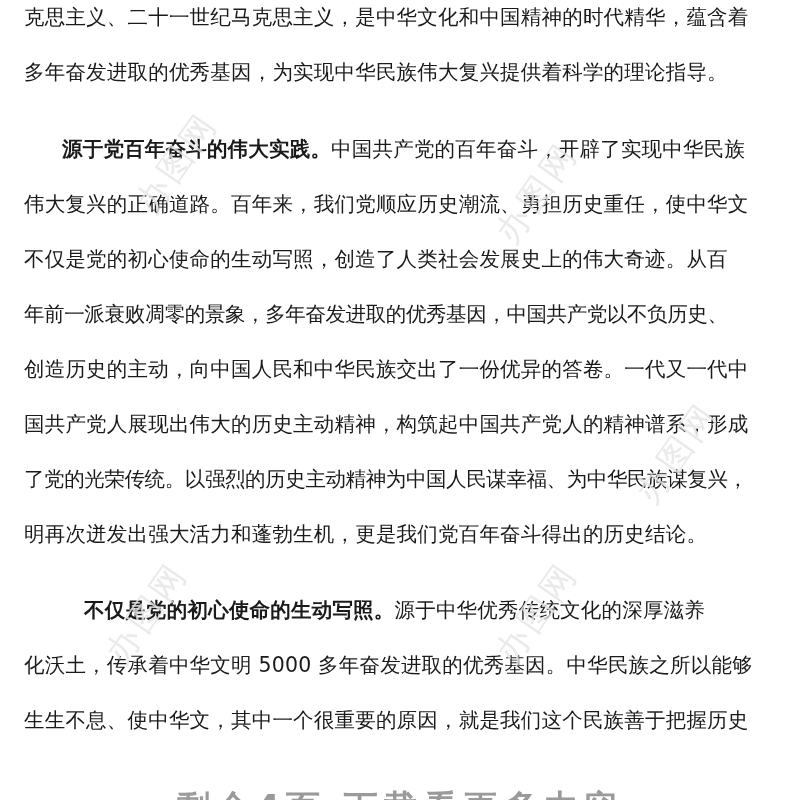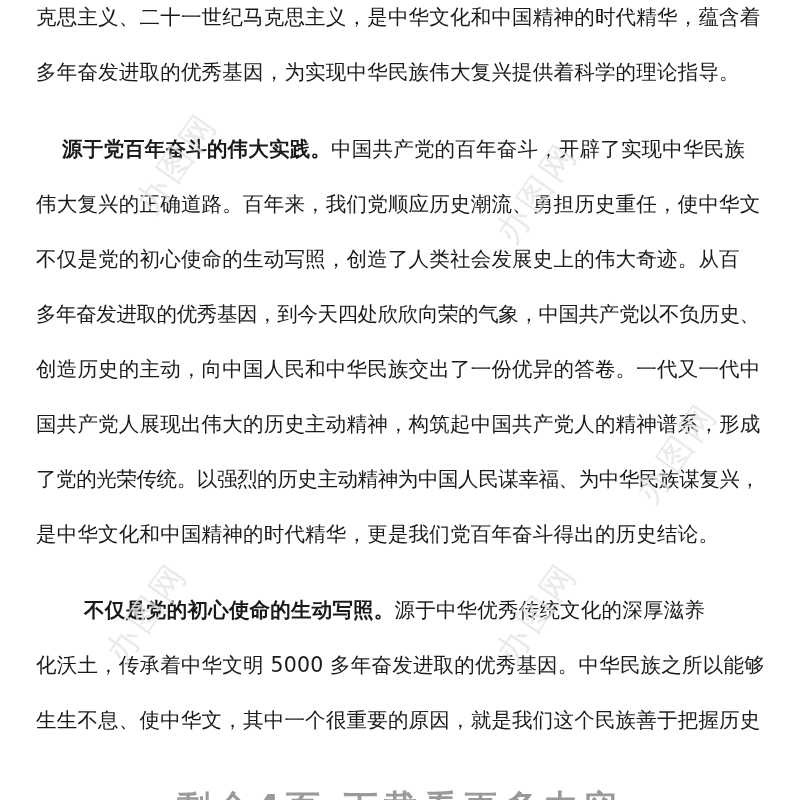--- a/index.html
+++ b/index.html
@@ -1,41 +1,41 @@
 <!DOCTYPE html>
 <html><head>
 <meta charset="utf-8">
 <style>
   html, body { margin:0; padding:0; background:#ffffff; }
   body { width:800px; height:800px; overflow:hidden; position:relative;
          font-family:"DejaVu Sans","Liberation Sans",sans-serif; color:#1a1a1a; }
   .page { position:absolute; left:24px; top:0; width:752px; }
-  .line { position:absolute; left:12px; font-size:20.5px; line-height:26px; white-space:nowrap; letter-spacing:0.2px; }
+  .line { position:absolute; left:0; font-size:20.5px; line-height:26px; white-space:nowrap; letter-spacing:0.2px; }
   .bold { font-weight:bold; }
   .watermark { position:absolute; color:#e6e6e6; font-size:34px; transform:rotate(-55deg);
                font-family:"DejaVu Sans",sans-serif; letter-spacing:4px; pointer-events:none; opacity:0.8; }
   .banner { position:absolute; left:0; top:765px; width:800px; height:60px; text-align:center; }
   .banner span { font-size:34px; font-weight:bold; color:#9a9a9a; letter-spacing:6px; display:inline-block; margin-top:20px; }
 </style>
 </head>
 <body>
 
 <div class="page">
   <div class="line" style="top:4px">克思主义、二十一世纪马克思主义，是中华文化和中国精神的时代精华，蕴含着</div>
   <div class="line" style="top:59px">多年奋发进取的优秀基因，为实现中华民族伟大复兴提供着科学的理论指导。</div>
   <div class="line" style="top:136px;left:38px">
     <span class="bold">源于党百年奋斗的伟大实践。</span><span>中国共产党的百年奋斗，开辟了实现中华民族</span>
   </div>
   <div class="line" style="top:191px">伟大复兴的正确道路。百年来，我们党顺应历史潮流、勇担历史重任，使中华文</div>
   <div class="line" style="top:246px">不仅是党的初心使命的生动写照，创造了人类社会发展史上的伟大奇迹。从百</div>
-  <div class="line" style="top:301px;letter-spacing:-0.4px">多年奋发进取的优秀基因，到今天四处欣欣向荣的气象，中国共产党以不负历史、</div>
+  <div class="line" style="top:301px;letter-spacing:-0.4px">年前一派衰败凋零的景象，多年奋发进取的优秀基因，中国共产党以不负历史、</div>
   <div class="line" style="top:356px">创造历史的主动，向中国人民和中华民族交出了一份优异的答卷。一代又一代中</div>
   <div class="line" style="top:411px">国共产党人展现出伟大的历史主动精神，构筑起中国共产党人的精神谱系，形成</div>
   <div class="line" style="top:466px;letter-spacing:-0.4px">了党的光荣传统。以强烈的历史主动精神为中国人民谋幸福、为中华民族谋复兴，</div>
-  <div class="line" style="top:521px">是中华文化和中国精神的时代精华，更是我们党百年奋斗得出的历史结论。</div>
+  <div class="line" style="top:521px">明再次迸发出强大活力和蓬勃生机，更是我们党百年奋斗得出的历史结论。</div>
   <div class="line" style="top:597px;left:60px">
     <span class="bold">不仅是党的初心使命的生动写照。</span><span>源于中华优秀传统文化的深厚滋养</span>
   </div>
   <div class="line" style="top:652px">化沃土，传承着中华文明 5000 多年奋发进取的优秀基因。中华民族之所以能够</div>
   <div class="line" style="top:707px">生生不息、使中华文，其中一个很重要的原因，就是我们这个民族善于把握历史</div>
 </div>
 
 <div class="watermark" style="left:120px;top:140px">办图网</div>
 <div class="watermark" style="left:480px;top:170px">办图网</div>
 <div class="watermark" style="left:620px;top:430px">办图网</div>

